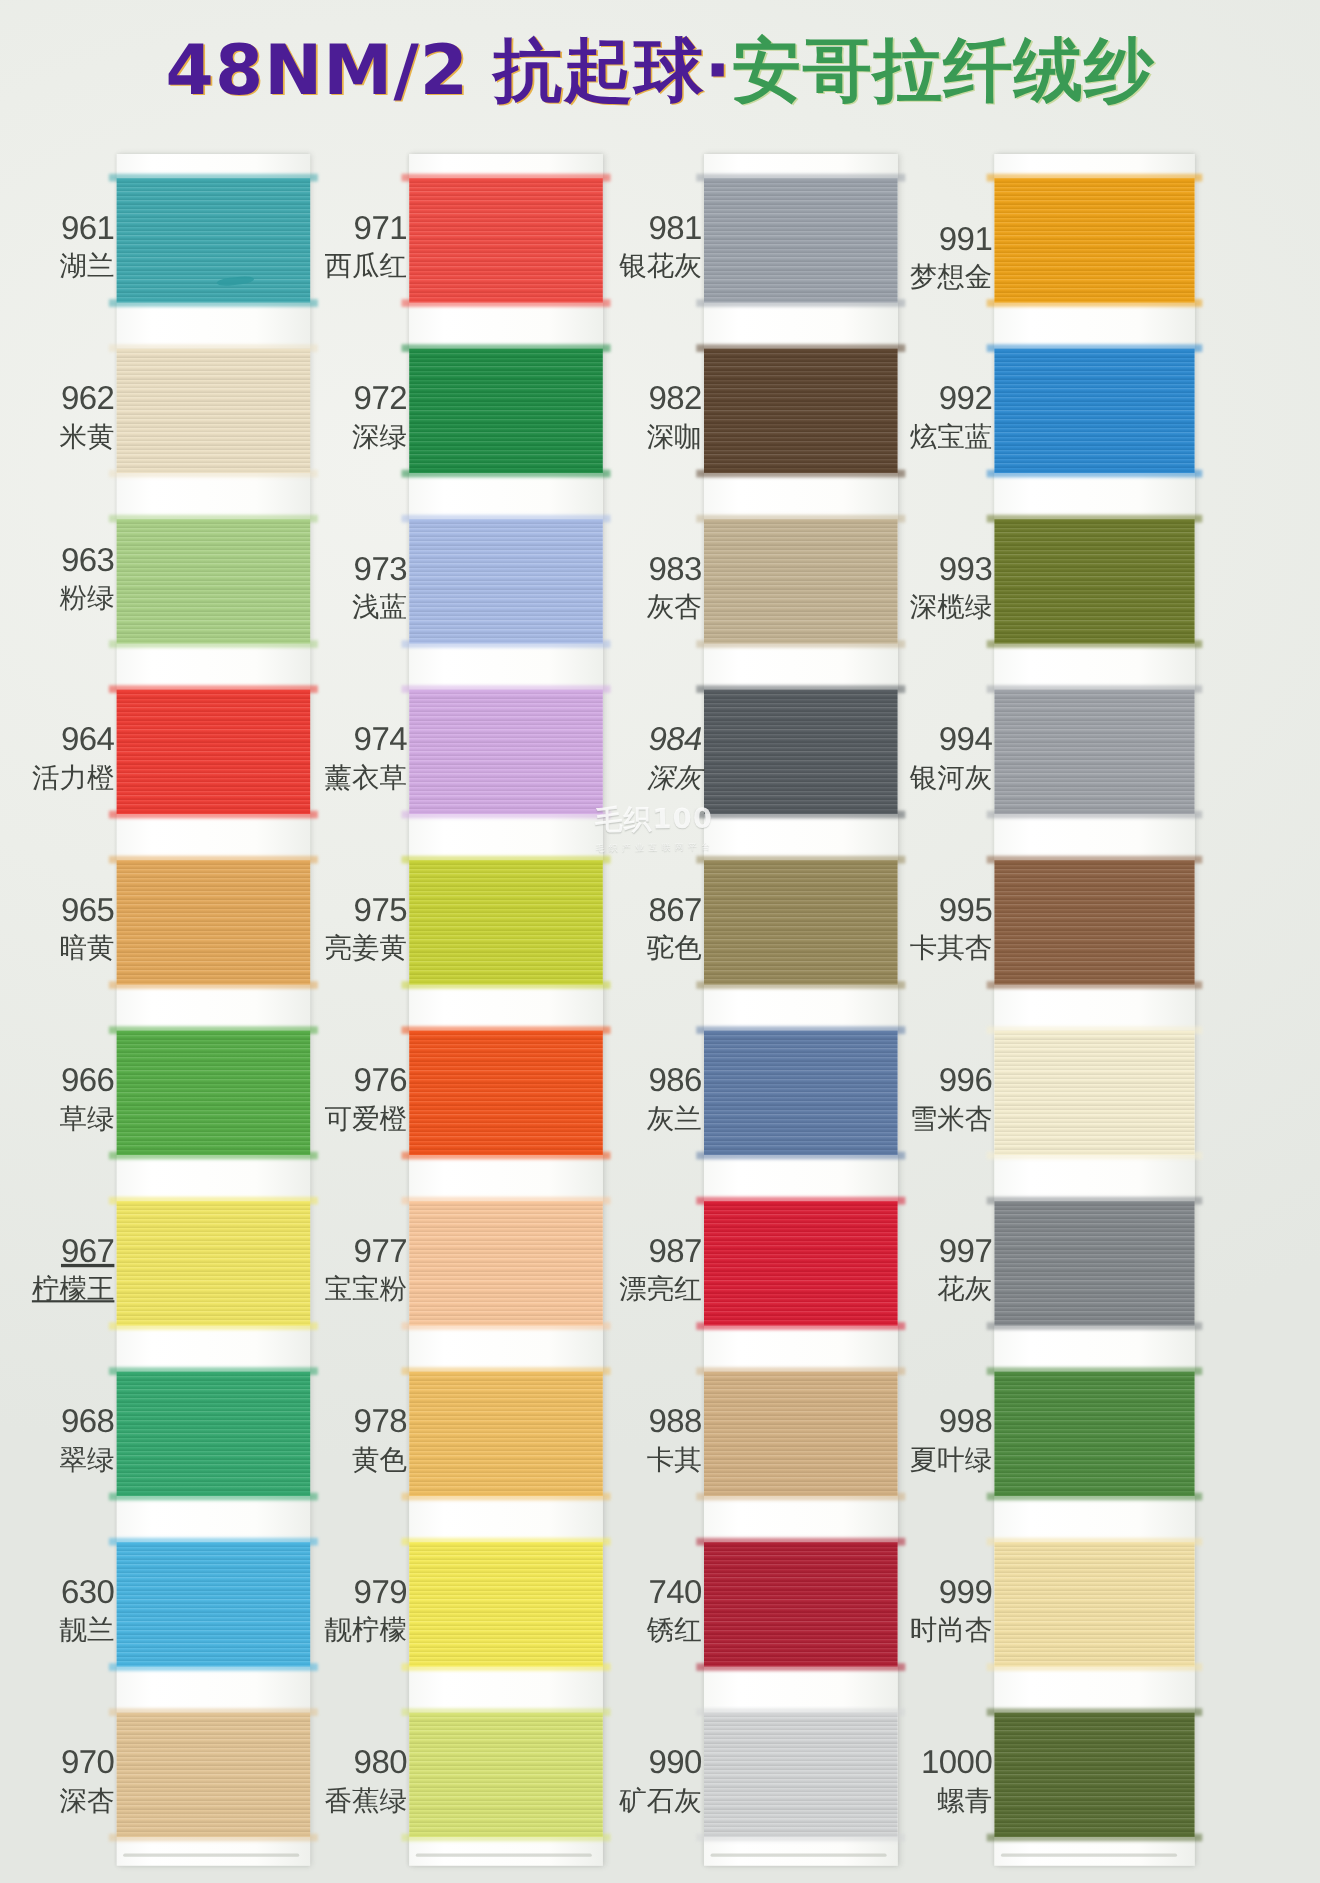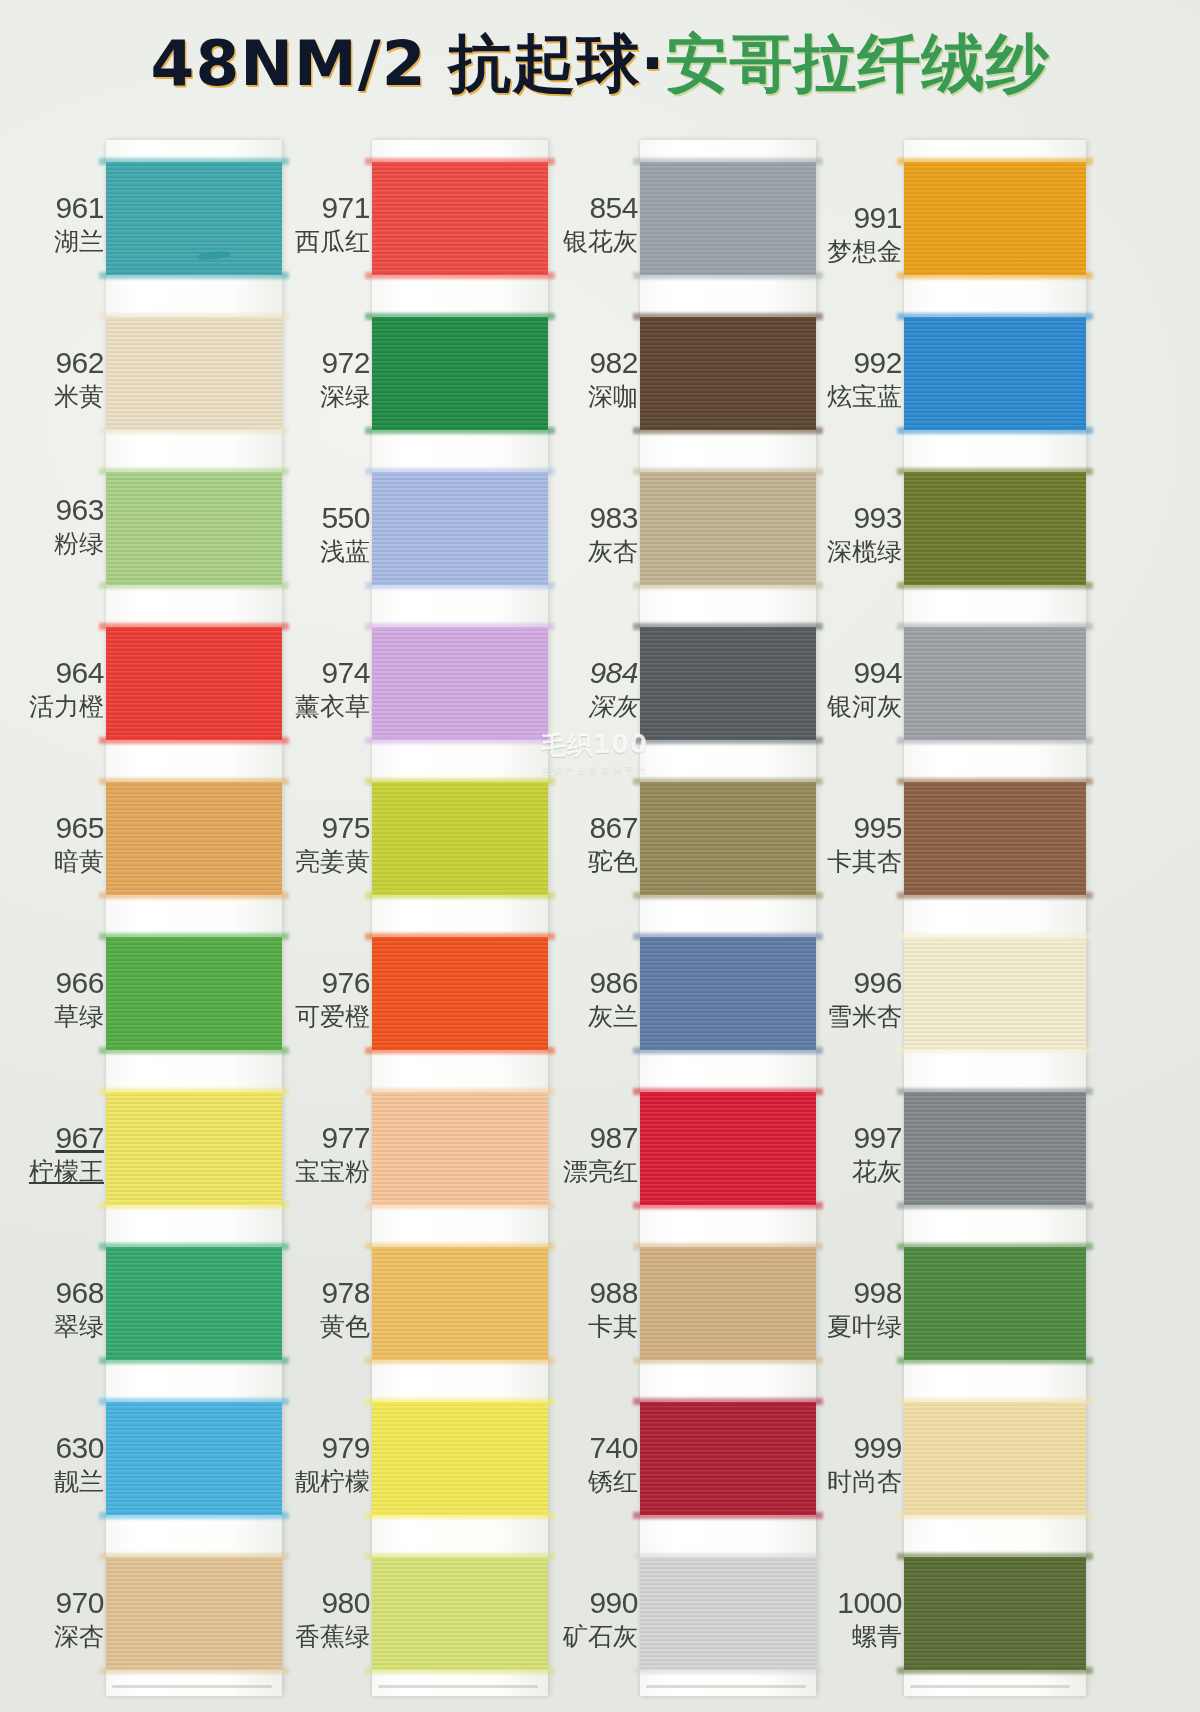--- a/index.html
+++ b/index.html
@@ -17,21 +17,21 @@
   
   .title-bar{
     position:absolute; top:0; left:0; width:1200px; height:128px;
     display:flex; align-items:center; justify-content:center;
     white-space:nowrap;
   }
   .title-text{
     font-size:63px; font-weight:bold; letter-spacing:1px;
     font-family:"DejaVu Sans","Liberation Sans",sans-serif;
   }
-  .t-red{ color:#0f172a; text-shadow:1.5px 1.5px 0 #e8b24a; }
+  .t-red{ color:#4c1d95; text-shadow:1.5px 1.5px 0 #e8b24a; }
   .t-sp{ display:inline-block; width:22px; }
   .t-green{ color:#3a9a54; text-shadow:1.5px 1.5px 0 #c9d9a0; }
 
   
   .board{ position:absolute; top:128px; left:0; width:1200px; height:1584px; }
   .col{ position:absolute; top:0; height:1584px; }
   .col-1{ left:14px;  width:272px; }
   .col-2{ left:280px; width:272px; }
   .col-3{ left:548px; width:272px; }
   .col-4{ left:812px; width:286px; }
@@ -274,21 +274,21 @@
     <div class="labels">
         <div class="label" style="top: 62px;">
           <span class="code">971</span>
           <span class="name">西瓜红</span>
         </div>
         <div class="label" style="top: 217px;">
           <span class="code">972</span>
           <span class="name">深绿</span>
         </div>
         <div class="label" style="top: 372px;">
-          <span class="code">550</span>
+          <span class="code">973</span>
           <span class="name">浅蓝</span>
         </div>
         <div class="label" style="top: 527px;">
           <span class="code">974</span>
           <span class="name">薰衣草</span>
         </div>
         <div class="label" style="top: 682px;">
           <span class="code">975</span>
           <span class="name">亮姜黄</span>
         </div>
@@ -363,21 +363,21 @@
           <div class="fuzz-b" style="background: rgb(175, 31, 52);"></div>
         </div>
         <div class="swatch" style="top: 1417px; height: 113px; background: rgb(211, 213, 214);">
           <div class="yarn"></div>
           <div class="fuzz-t" style="background: rgb(211, 213, 214);"></div>
           <div class="fuzz-b" style="background: rgb(211, 213, 214);"></div>
         </div>
       </div>
     <div class="labels">
         <div class="label" style="top: 62px;">
-          <span class="code">854</span>
+          <span class="code">981</span>
           <span class="name">银花灰</span>
         </div>
         <div class="label" style="top: 217px;">
           <span class="code">982</span>
           <span class="name">深咖</span>
         </div>
         <div class="label" style="top: 372px;">
           <span class="code">983</span>
           <span class="name">灰杏</span>
         </div>

